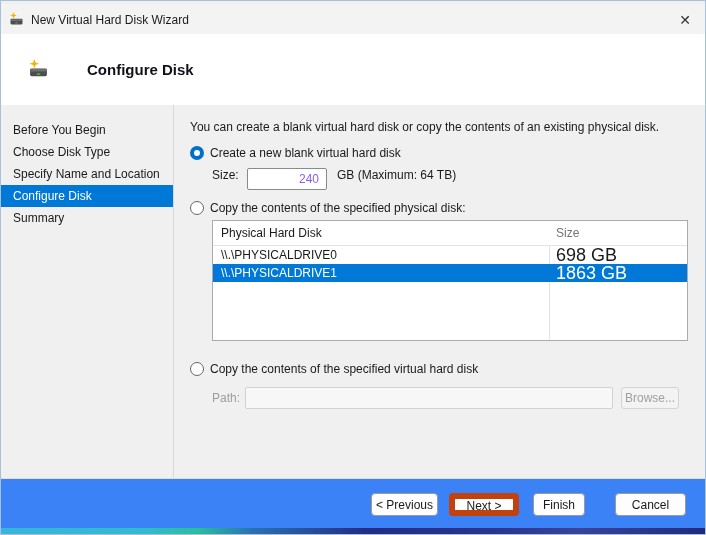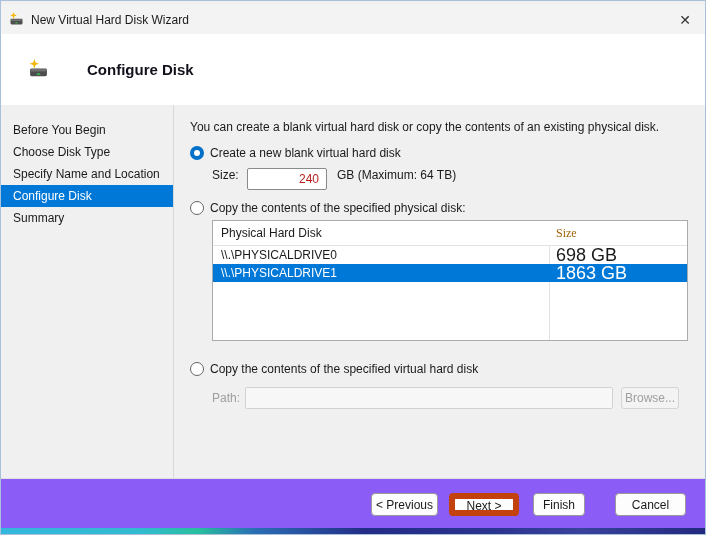--- a/index.html
+++ b/index.html
@@ -66,41 +66,41 @@
     background: #ffffff; border: 1px solid #666; flex: 0 0 14px;
   }
   .radio.checked { border: 4px solid #0070c8; }
   .radio-label { margin-left: 6px; font-size: 12px; color: #1a1a1a; white-space: nowrap; }
 
   .size-row { display: flex; align-items: flex-start; margin: 7px 0 0 22px; height: 22px; }
   .size-label { width: 35px; font-size: 12px; color: #1a1a1a; }
   .size-input {
     width: 80px; height: 22px; border: 1px solid #8a8a8a; border-radius: 2px;
     background: #fff; font-family: "Liberation Sans", sans-serif;
-    font-size: 12px; color: #b91c1c; text-align: right; padding-right: 7px;
+    font-size: 12px; color: #8b5cf6; text-align: right; padding-right: 7px;
   }
   .size-suffix { margin-left: 10px; font-size: 12px; color: #1a1a1a; }
 
   
   .disk-table {
     position: relative; margin: 4px 0 0 22px;
     width: 476px; height: 121px;
     background: #ffffff; border: 1px solid #ababab;
     overflow: hidden;
   }
   .col-divider {
     position: absolute; top: 0; bottom: 0; left: 336px;
     width: 1px; background: #e3e3e3;
   }
   .tbl-header {
     position: relative; display: flex; height: 25px; align-items: center;
     border-bottom: 1px solid #e3e3e3; background: #ffffff;
   }
   .tbl-header .c1 { flex: 0 0 336px; padding-left: 8px; font-size: 12px; color: #1a1a1a; }
-  .tbl-header .c2 { flex: 1; padding-left: 7px; font-size: 12px; color: #a16207; font-family: Liberation Serif, serif; }
+  .tbl-header .c2 { flex: 1; padding-left: 7px; font-size: 12px; color: #737373; }
   .tbl-row { position: relative; display: flex; height: 18px; align-items: center; }
   .tbl-row .c1 { flex: 0 0 336px; padding-left: 8px; font-size: 12px; color: #1a1a1a; white-space: nowrap; }
   .tbl-row .c2 { flex: 1; padding-left: 7px; font-size: 18px; color: #1a1a1a; white-space: nowrap; }
   .tbl-row.selected { background: #0078d7; }
   .tbl-row.selected .c1, .tbl-row.selected .c2 { color: #ffffff; }
 
   
   .path-row { display: flex; align-items: center; margin: 7px 0 0 22px; height: 28px; }
   .path-label { width: 33px; font-size: 12px; color: #9d9d9d; }
   .path-input {
@@ -112,21 +112,21 @@
     margin-left: 8px; width: 58px; height: 22px;
     border: 1px solid #d4d4d4; border-radius: 3px;
     background: #f3f3f3; color: #a0a0a0; font-size: 12px;
     font-family: "Liberation Sans", sans-serif;
   }
 
   
   .separator { position: absolute; left: 0; right: 0; top: 477px; height: 1px; background: #dfdfdf; }
   .btn-bar {
     position: absolute; left: 0; right: 0; top: 478px; height: 51px;
-    background: #8b5cf6; display: flex; align-items: center; justify-content: flex-end;
+    background: #3b82f6; display: flex; align-items: center; justify-content: flex-end;
     padding-right: 19px;
   }
   .wz-btn {
     height: 23px; border: 1px solid #9a9a9a; border-radius: 4px;
     background: #fdfdfd; font-size: 12px; color: #1a1a1a;
     font-family: "Liberation Sans", sans-serif; padding: 0 4px;
   }
   .wz-btn.prev { min-width: 66px; }
   .wz-btn.next { min-width: 70px; margin-left: 11px; border: 6px solid #c2410c; }
   .wz-btn.finish { min-width: 52px; margin-left: 14px; }

